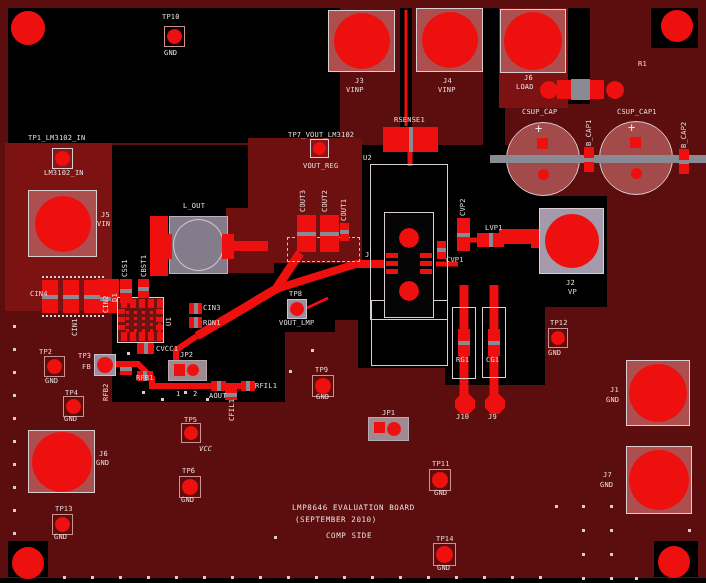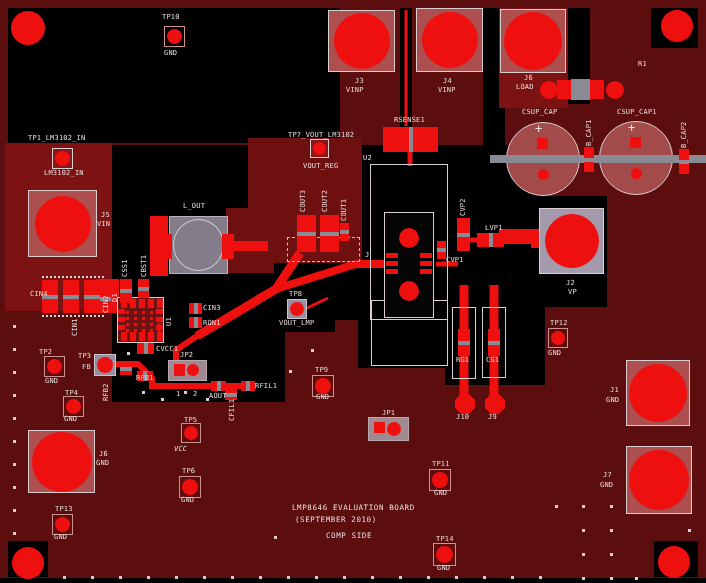--- a/index.html
+++ b/index.html
@@ -411,21 +411,21 @@
     <div class="lbl" style="left: 279px; top: 319px;">VOUT_LMP</div>
     <div class="lbl" style="left: 315px; top: 366px;">TP9</div>
     <div class="lbl" style="left: 316px; top: 393px;">GND</div>
     <div class="lbl" style="left: 78px; top: 352px;">TP3</div>
     <div class="lbl" style="left: 82px; top: 363px;">FB</div>
     <div class="lbl" style="left: 39px; top: 348px;">TP2</div>
     <div class="lbl" style="left: 45px; top: 377px;">GND</div>
     <div class="lbl" style="left: 65px; top: 389px;">TP4</div>
     <div class="lbl" style="left: 64px; top: 415px;">GND</div>
     <div class="lbl" style="left: 184px; top: 416px;">TP5</div>
-    <div class="lbl" style="left: 174px; top: 445px; font-style: italic;">VCC</div>
+    <div class="lbl" style="left: 199px; top: 445px; font-style: italic;">VCC</div>
     <div class="lbl" style="left: 182px; top: 467px;">TP6</div>
     <div class="lbl" style="left: 181px; top: 496px;">GND</div>
     <div class="lbl" style="left: 55px; top: 505px;">TP13</div>
     <div class="lbl" style="left: 54px; top: 533px;">GND</div>
     <div class="lbl" style="left: 99px; top: 450px;">J6</div>
     <div class="lbl" style="left: 96px; top: 459px;">GND</div>
     <div class="lbl" style="left: 456px; top: 356px;">RG1</div>
     <div class="lbl" style="left: 486px; top: 356px;">CG1</div>
     <div class="lbl" style="left: 456px; top: 413px;">J10</div>
     <div class="lbl" style="left: 488px; top: 413px;">J9</div>

